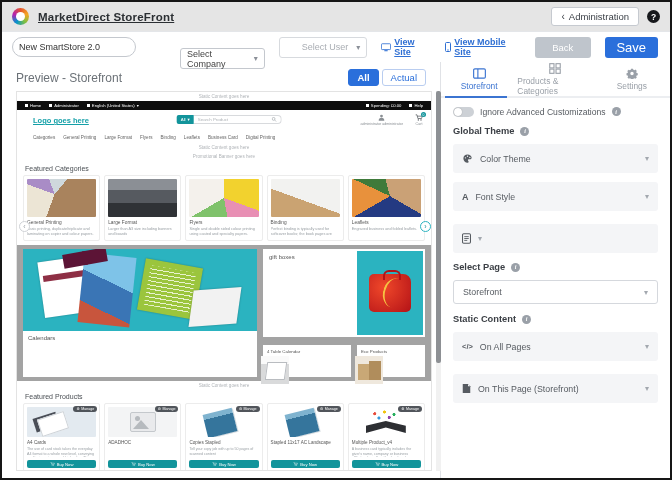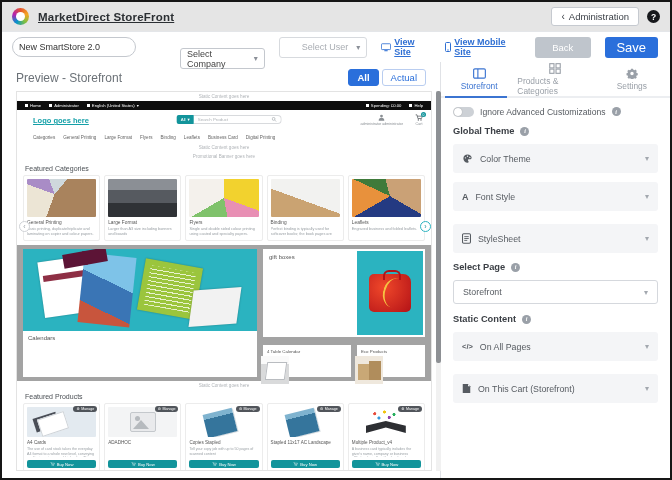--- a/index.html
+++ b/index.html
@@ -506,21 +506,20 @@
 
         <div class="acc">
           <span class="acc-icon">
               <svg width="9" height="11" viewBox="0 0 12 14">
                 <rect x="0.7" y="0.7" width="10.6" height="12.6" rx="1.5" fill="none" stroke="currentColor" stroke-width="1.4"></rect>
                 <line x1="3" y1="4.5" x2="9" y2="4.5" stroke="currentColor" stroke-width="1.2"></line>
                 <line x1="3" y1="7" x2="9" y2="7" stroke="currentColor" stroke-width="1.2"></line>
                 <line x1="3" y1="9.5" x2="7" y2="9.5" stroke="currentColor" stroke-width="1.2"></line>
               </svg>
             </span>
-          <span class="acc-label">StyleSheet</span>
           <span class="acc-chev">▾</span>
         </div>
 
         <div class="section-label">
           <span>Select Page</span>
           <span class="info-dot">i</span>
         </div>
 
         <div class="select-page">
           <span class="acc-label">Storefront</span>
@@ -540,19 +539,19 @@
 
         <div class="gap6"></div>
 
         <div class="acc">
           <span class="acc-icon">
               <svg width="9" height="11" viewBox="0 0 12 14">
                 <path d="M1 1h7l3 3v9H1z" fill="currentColor"></path>
                 <path d="M8 1v3h3" fill="#f4f5f7"></path>
               </svg>
             </span>
-          <span class="acc-label">On This Cart (Storefront)</span>
+          <span class="acc-label">On This Page (Storefront)</span>
           <span class="acc-chev">▾</span>
         </div>
       </div>
     </div>
   </div>
 </div>
 
 </body></html>

